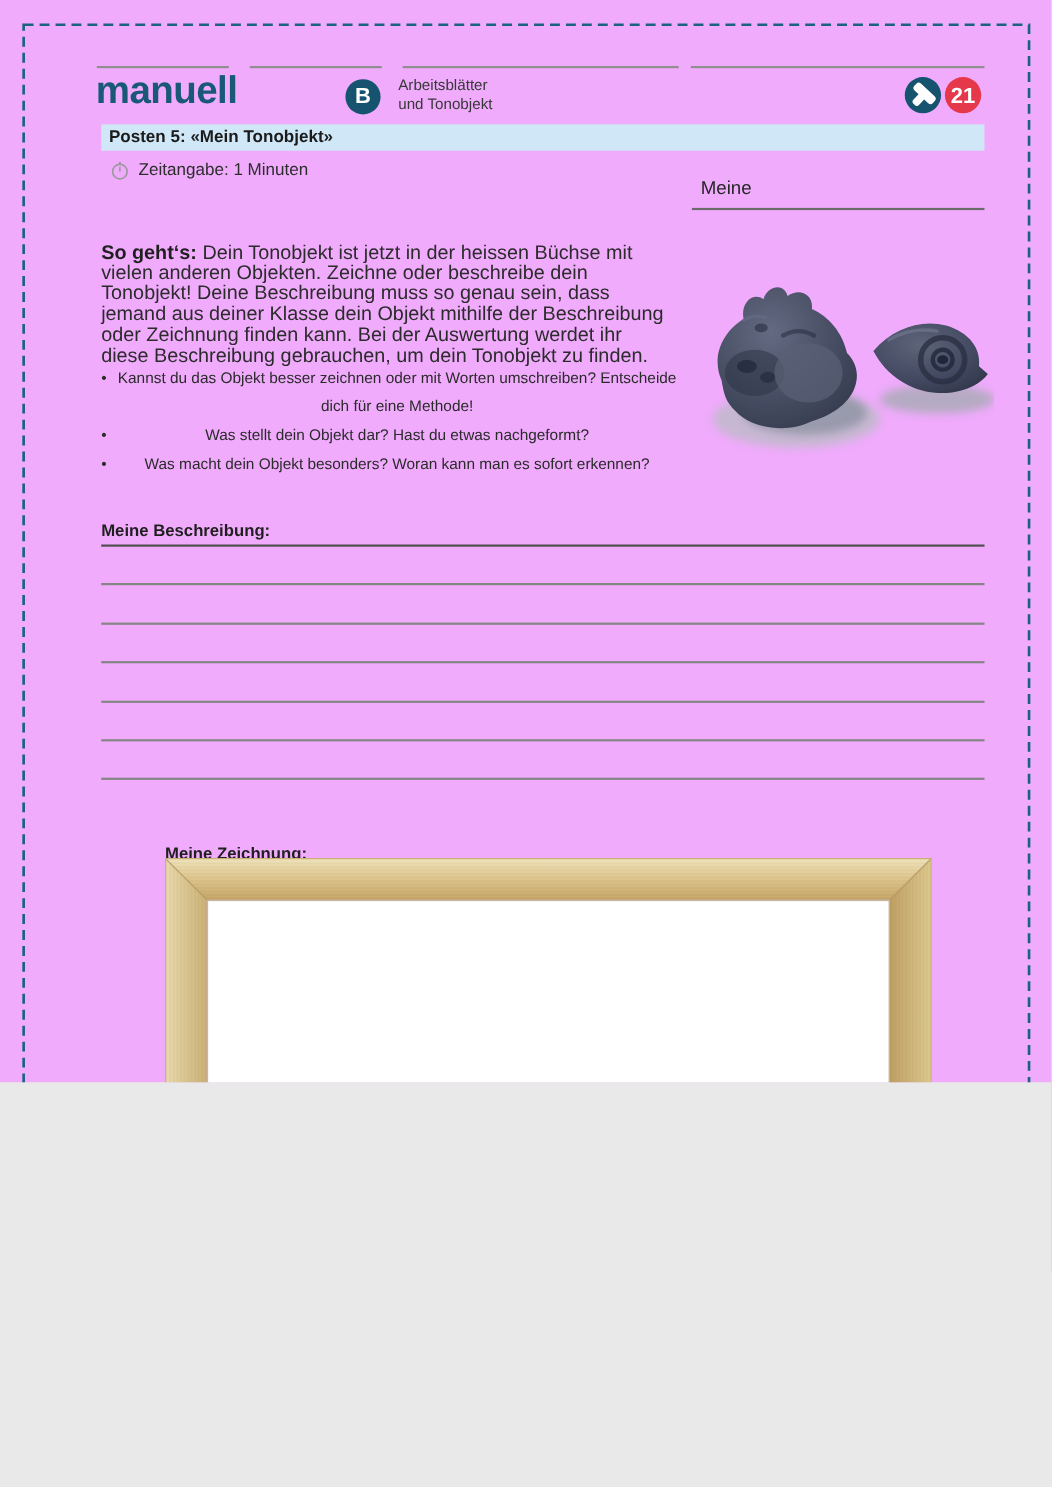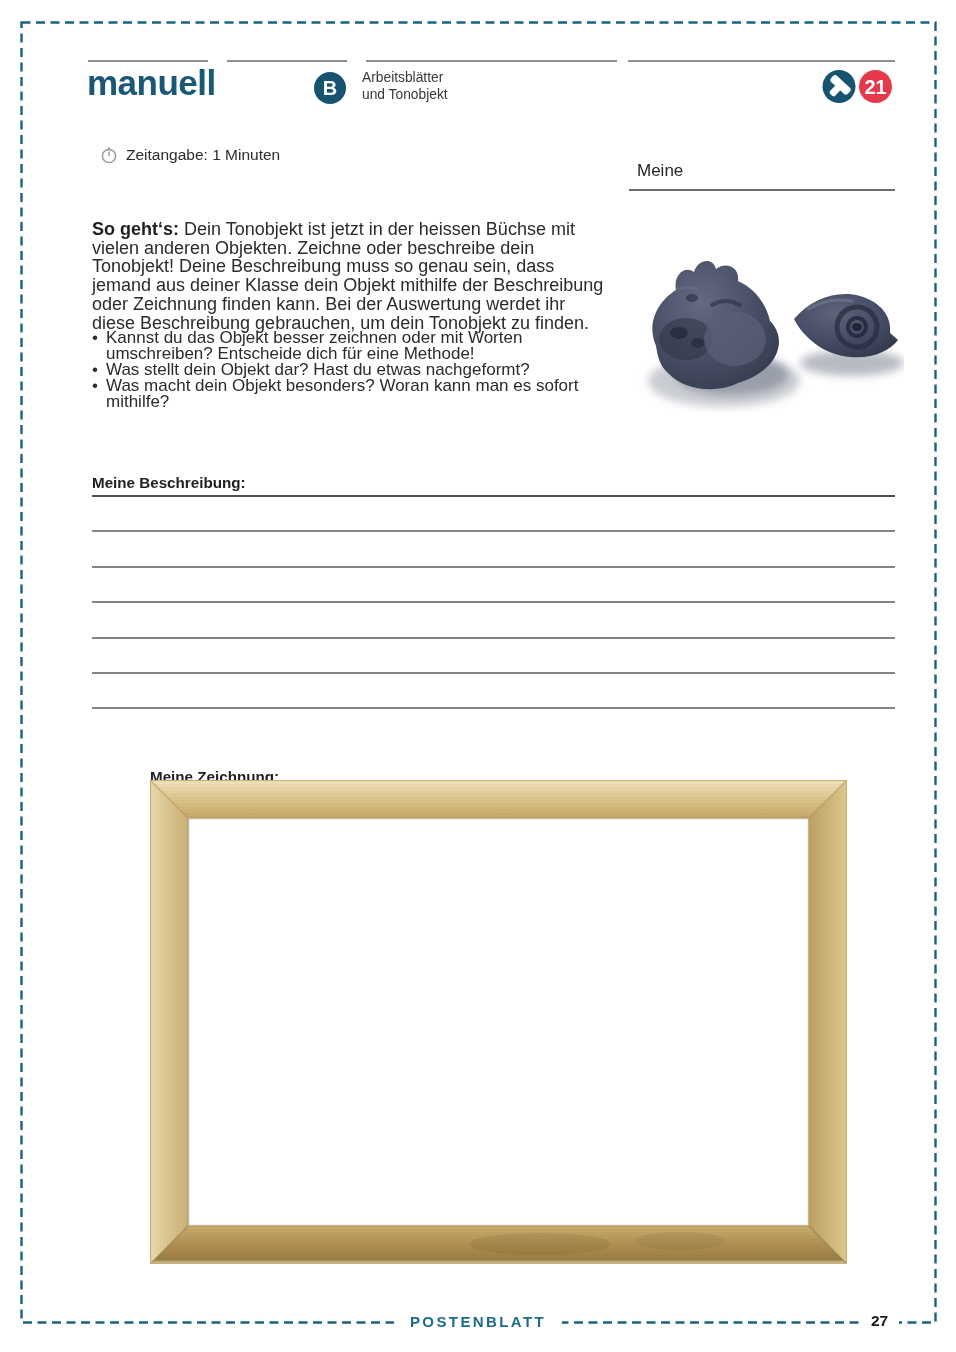--- a/index.html
+++ b/index.html
@@ -1,18 +1,18 @@
 <!DOCTYPE html>
 <html><head>
 <meta charset="utf-8">
 <style>
   html,body{margin:0;padding:0;background:#e9e9e9;}
   .page{
-    position:relative;width:956px;height:1352px;margin:0 auto;
-    background:#ffffff;overflow:hidden;
+    position:relative;width:956px;height:984px;margin:0 auto;
+    background:#f0abfc;overflow:hidden;
     font-family:"Liberation Sans","DejaVu Sans",sans-serif;color:#2d2d2d;
   }
   .abs{position:absolute;}
   svg{display:block;}
 
   
   .rule{position:absolute;top:60px;height:2px;background:#8f8f8f;}
   .brand{position:absolute;left:87px;top:63px;font-size:35px;font-weight:bold;
          letter-spacing:-0.5px;color:#1A5878;}
   .b-badge{position:absolute;left:314px;top:72px;width:32px;height:32px;border-radius:50%;
@@ -32,21 +32,21 @@
 
   
   .name-label{position:absolute;left:637px;top:161px;font-size:17px;color:#262626;}
   .name-line{position:absolute;left:629px;top:189px;width:266px;height:2px;background:#6b6b6b;}
 
   
   .instructions{position:absolute;left:92px;top:220px;width:517px;
                 font-size:18px;line-height:18.7px;color:#2b2b2b;}
   .instructions b{color:#1f1f1f;}
   .bullets{position:absolute;left:92px;top:330px;width:524px;margin:0;padding:0;list-style:none;
-           font-size:17px;line-height:16px;color:#2b2b2b;}
+           font-size:14px;line-height:26px;color:#2b2b2b;text-align:center;}
   .bullets li{position:relative;padding-left:14px;}
   .bullets li::before{content:"•";position:absolute;left:0;top:0;}
 
   
   .clay{position:absolute;left:628px;top:243px;}
 
   
   .section-label{position:absolute;font-size:15.2px;font-weight:bold;color:#1f1f1f;margin-top:30px;}
   .desc-label{left:92px;top:444px;}
   .lines-wrap{position:absolute;left:92px;top:495px;width:803px;height:252px;}
@@ -93,39 +93,42 @@
   <svg class="logo21" width="72" height="35" viewBox="0 0 72 35">
     <circle cx="17" cy="17.5" r="16.5" fill="#15536F"></circle>
     <g transform="rotate(43 17 17.5)" fill="#ffffff">
       <rect x="5.5" y="11" width="23" height="8.5" rx="3"></rect>
       <rect x="13.5" y="13" width="7" height="16" rx="2.5"></rect>
     </g>
     <circle cx="53.5" cy="17.5" r="16.5" fill="#E5394B"></circle>
     <text x="53.5" y="24.5" text-anchor="middle" font-family="Liberation Sans, sans-serif" font-size="20" font-weight="bold" fill="#ffffff">21</text>
   </svg>
 
+  <div class="banner">
+    <span>Posten 5: «Mein Tonobjekt»</span>
+  </div>
 
   <svg class="clock abs" width="18" height="18" viewBox="0 0 18 18">
     <circle cx="9" cy="10" r="6.6" fill="none" stroke="#9a9a9a" stroke-width="1.5"></circle>
     <line x1="9" y1="1.2" x2="9" y2="3.6" stroke="#9a9a9a" stroke-width="1.8"></line>
     <line x1="9" y1="10" x2="9" y2="5.6" stroke="#9a9a9a" stroke-width="1.4"></line>
   </svg>
   <div class="time-label">Zeitangabe: 1 Minuten</div>
 
   <div class="name-label">Meine</div>
   <div class="name-line"></div>
 
   <div class="instructions">
     <b>So geht‘s:</b>
     <span>Dein Tonobjekt ist jetzt in der heissen Büchse mit vielen anderen Objekten. Zeichne oder beschreibe dein Tonobjekt! Deine Beschreibung muss so genau sein, dass jemand aus deiner Klasse dein Objekt mithilfe der Beschreibung oder Zeichnung finden kann. Bei der Auswertung werdet ihr diese Beschreibung gebrauchen, um dein Tonobjekt zu finden.</span>
   </div>
   <ul class="bullets">
     <li>Kannst du das Objekt besser zeichnen oder mit Worten umschreiben? Entscheide dich für eine Methode!</li>
     <li>Was stellt dein Objekt dar? Hast du etwas nachgeformt?</li>
-    <li>Was macht dein Objekt besonders? Woran kann man es sofort mithilfe?</li>
+    <li>Was macht dein Objekt besonders? Woran kann man es sofort erkennen?</li>
   </ul>
 
   <svg class="clay" width="276" height="172" viewBox="0 0 276 172">
     <defs>
       <radialGradient id="clayG1" cx="38%" cy="32%" r="80%">
         <stop offset="0%" stop-color="#646a82"></stop>
         <stop offset="55%" stop-color="#484e63"></stop>
         <stop offset="100%" stop-color="#343a4e"></stop>
       </radialGradient>
       <radialGradient id="clayG2" cx="40%" cy="30%" r="85%">

